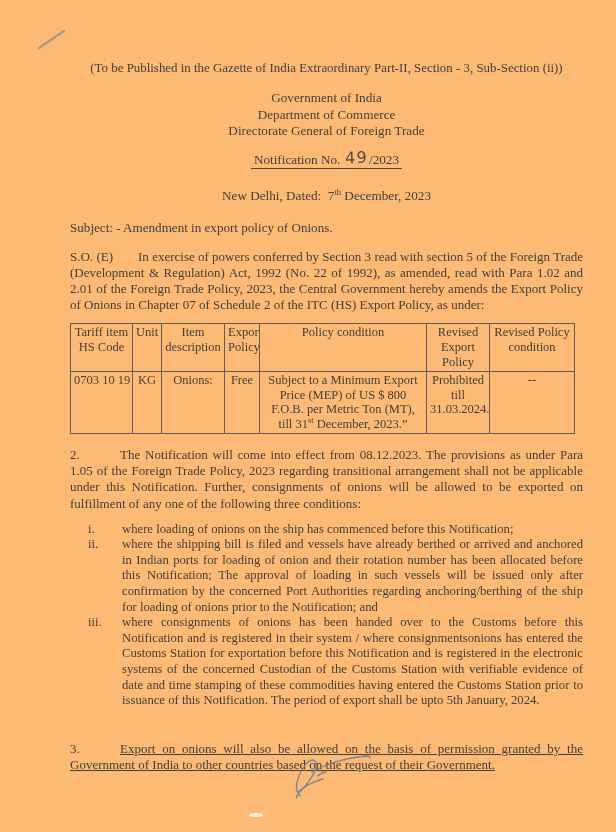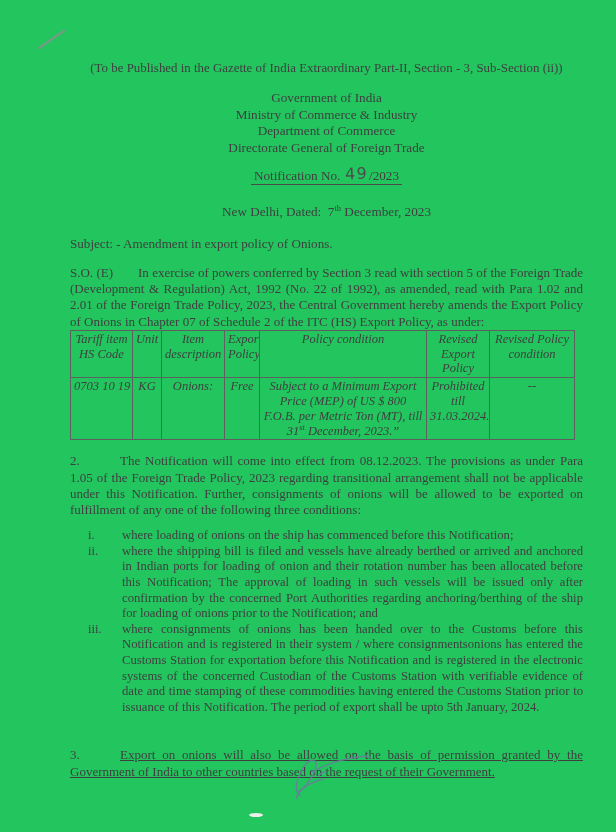--- a/index.html
+++ b/index.html
@@ -1,19 +1,19 @@
 <!DOCTYPE html>
 <html><head>
 <meta charset="utf-8">
 <style>
   html,body { margin:0; padding:0; background:#ffffff; }
   .page {
     position:relative;
     width:616px; height:832px;
-    background:#22c55e;
+    background:#fdba74;
     color:#3f3f3f;
     font-family:"Liberation Serif", serif;
     overflow:hidden;
   }
   .content { padding:60px 33px 0 70px; }
 
   .gazette { text-align:center; font-size:12.9px; line-height:16px; }
 
   .org-block { text-align:center; margin-top:14px; font-size:13.2px; line-height:16.5px; }
   .org-block div { white-space:nowrap; }
@@ -31,26 +31,26 @@
   .date-line { text-align:center; margin-top:20px; font-size:13.2px; }
   sup { font-size:8.5px; vertical-align:super; line-height:0; }
 
   .subject { margin:16px 0 0 0; font-size:13.1px; }
 
   .para { margin:13px 0 0 0; font-size:13px; line-height:16.2px; text-align:justify; }
   .so-label { margin-right:25px; }
   .pnum { display:inline-block; width:50px; }
 
   table.policy {
+    margin-top:10px;
     border-collapse:collapse;
     width:504px;
     font-size:12.5px; line-height:14.8px;
     color:#3f3f3f;
     table-layout:fixed;
-    font-style:italic;
   }
   table.policy th, table.policy td {
     border:1px solid #5f5f5f;
     padding:1px 3px;
     font-weight:normal;
     vertical-align:top;
     text-align:center;
     overflow:hidden;
   }
   td.cond-cell { text-align:justify; padding:1px 4px; }
@@ -79,21 +79,20 @@
   <svg class="pen-slash" width="32" height="24" viewBox="0 0 32 24">
     <path d="M3 21 L28 4" stroke="#8f8f8f" stroke-width="2.2" stroke-linecap="round" fill="none" opacity="0.75"></path>
   </svg>
 
   <div class="content">
 
     <div class="gazette">(To be Published in the Gazette of India Extraordinary Part-II, Section - 3, Sub-Section (ii))</div>
 
     <div class="org-block">
       <div>Government of India</div>
-      <div>Ministry of Commerce &amp; Industry</div>
       <div>Department of Commerce</div>
       <div>Directorate General of Foreign Trade</div>
     </div>
 
     <div class="notif-line">
       <span class="notif-underline"><span>Notification No.</span>
         <span class="handwritten-no">49</span><span>/2023</span></span>
     </div>
 
     <div class="date-line">

